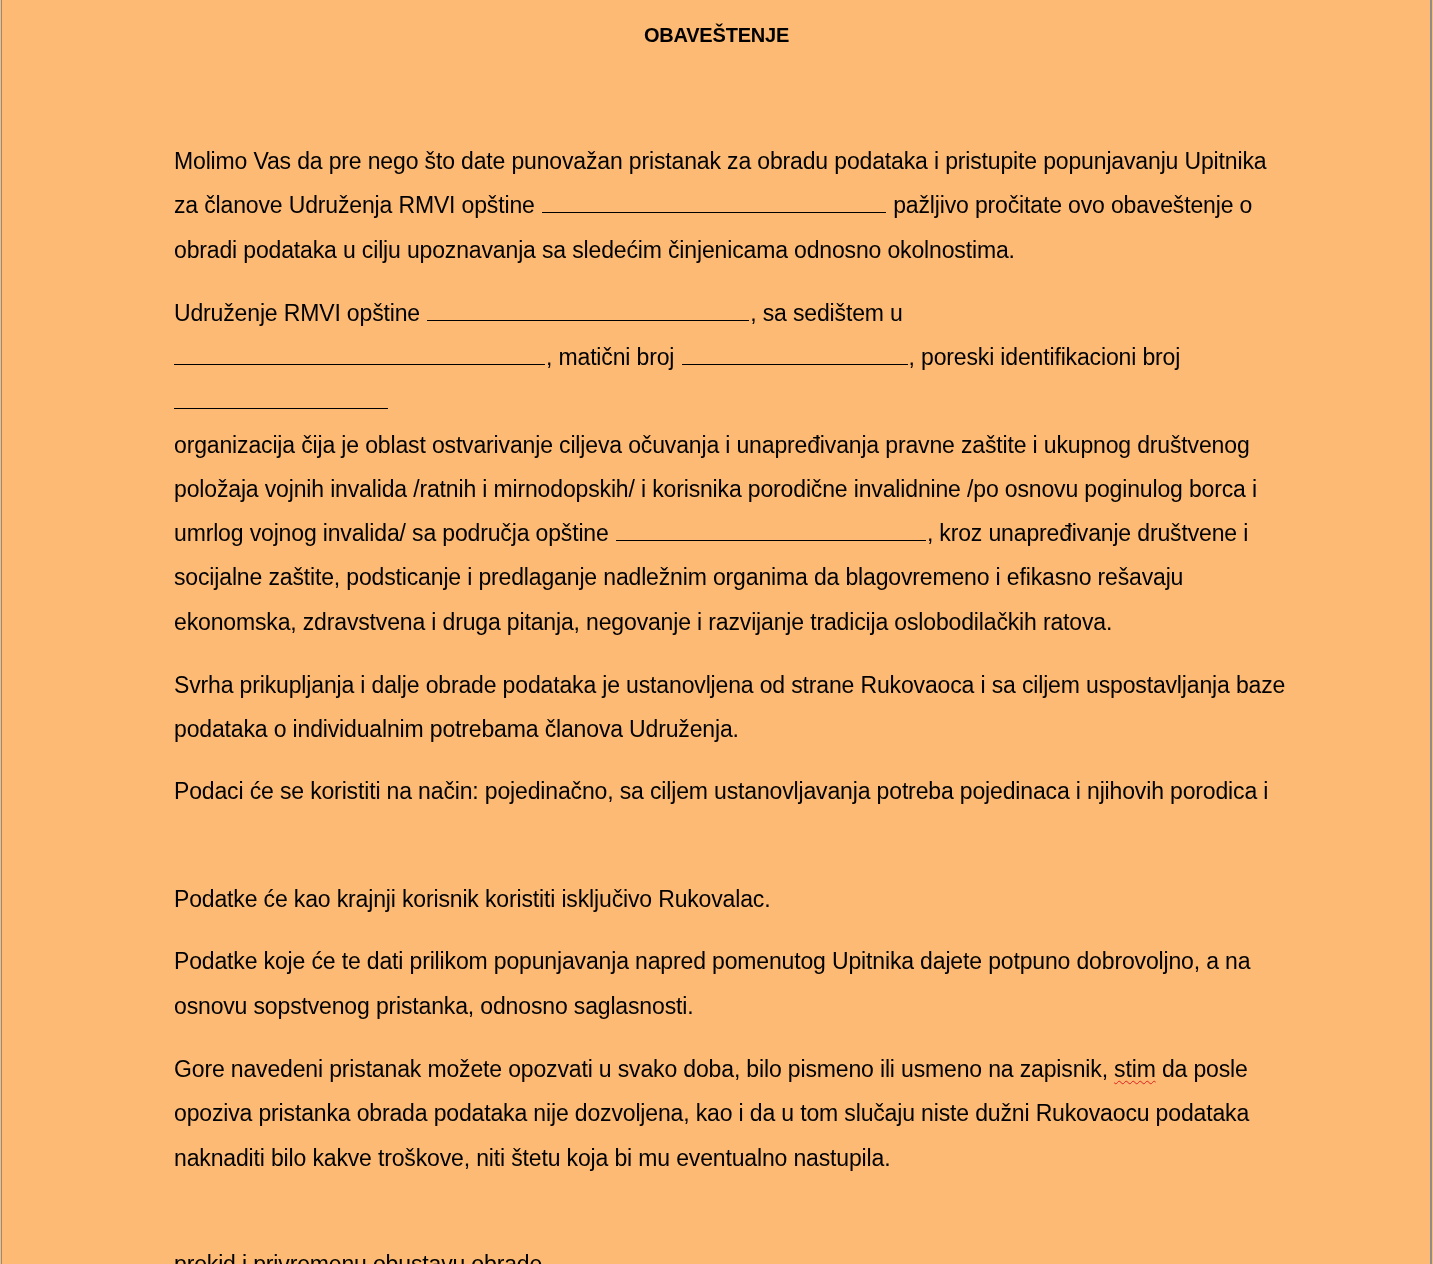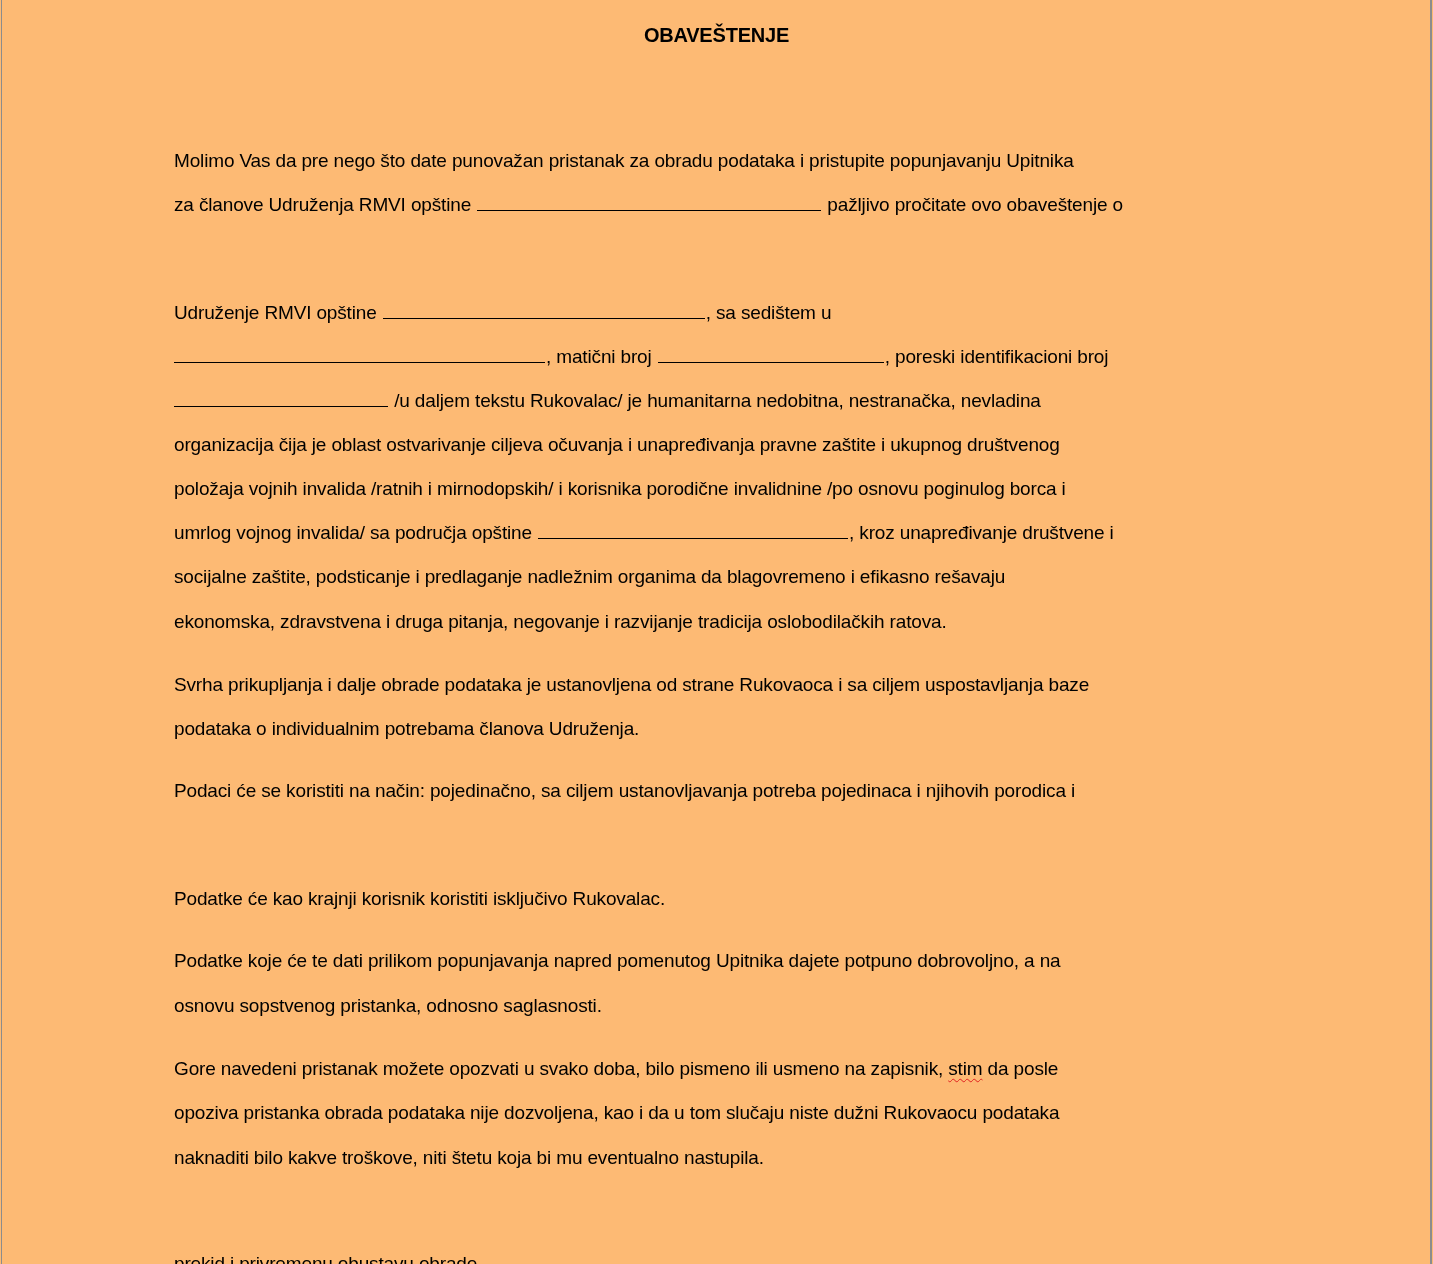--- a/index.html
+++ b/index.html
@@ -14,21 +14,21 @@
     background:#fdba74;
   }
   .edge-left { position:absolute; left:1px; top:0; width:1px; height:1264px; background:#8c8c8c; }
   .edge-right { position:absolute; left:1430px; top:0; width:2px; height:1264px; background:#8c8c8c; }
   .title {
     position:absolute; left:0; width:1433px; top:24px; text-align:center;
     font-weight:bold; font-size:20px; letter-spacing:-0.2px;
   }
   .line {
     position:absolute; left:174px; white-space:nowrap;
-    font-size:19px; line-height:24px; letter-spacing:-0.15px;
+    font-size:23px; line-height:24px; letter-spacing:-0.15px;
   }
   .blank {
     display:inline-block; border-bottom:1.6px solid #000; height:16px;
     vertical-align:baseline; margin:0 1px;
   }
   .spell {
     text-decoration: underline wavy #e02020;
     text-decoration-thickness:1px;
     text-underline-offset:3px;
   }
@@ -39,29 +39,30 @@
 <div class="page">
   <div class="edge-left"></div>
   <div class="edge-right"></div>
 
   <div class="title">OBAVEŠTENJE</div>
 
   <div class="line" style="top:149px">Molimo Vas da pre nego što date punovažan pristanak za obradu podataka i pristupite popunjavanju Upitnika</div>
   <div class="line" style="top:193px">
     <span>za članove Udruženja RMVI opštine </span><span class="blank" style="width:344px"></span><span> pažljivo pročitate ovo obaveštenje o</span>
   </div>
+  <div class="line" style="top:238px">obradi podataka u cilju upoznavanja sa sledećim činjenicama odnosno okolnostima.</div>
 
   <div class="line" style="top:301px">
     <span>Udruženje RMVI opštine </span><span class="blank" style="width:322px"></span><span>, sa sedištem u</span>
   </div>
   <div class="line" style="top:345px">
     <span class="blank" style="width:371px;margin-left:0"></span><span>, matični broj </span><span class="blank" style="width:226px"></span><span>, poreski identifikacioni broj</span>
   </div>
   <div class="line" style="top:389px">
-    <span class="blank" style="width:214px;margin-left:0"></span><span> /u daljem tekstu Rukovalac/ je humanitarna nedobitna, nestranačka, nevladina</span>
+    <span class="blank" style="width:214px;margin-left:0"></span>
   </div>
   <div class="line" style="top:433px">organizacija čija je oblast ostvarivanje ciljeva očuvanja i unapređivanja pravne zaštite i ukupnog društvenog</div>
   <div class="line" style="top:477px">položaja vojnih invalida /ratnih i mirnodopskih/ i korisnika porodične invalidnine /po osnovu poginulog borca i</div>
   <div class="line" style="top:521px">
     <span>umrlog vojnog invalida/ sa područja opštine </span><span class="blank" style="width:310px"></span><span>, kroz unapređivanje društvene i</span>
   </div>
   <div class="line" style="top:565px">socijalne zaštite, podsticanje i predlaganje nadležnim organima da blagovremeno i efikasno rešavaju</div>
   <div class="line" style="top:610px">ekonomska, zdravstvena i druga pitanja, negovanje i razvijanje tradicija oslobodilačkih ratova.</div>
 
   <div class="line" style="top:673px">Svrha prikupljanja i dalje obrade podataka je ustanovljena od strane Rukovaoca i sa ciljem uspostavljanja baze</div>

